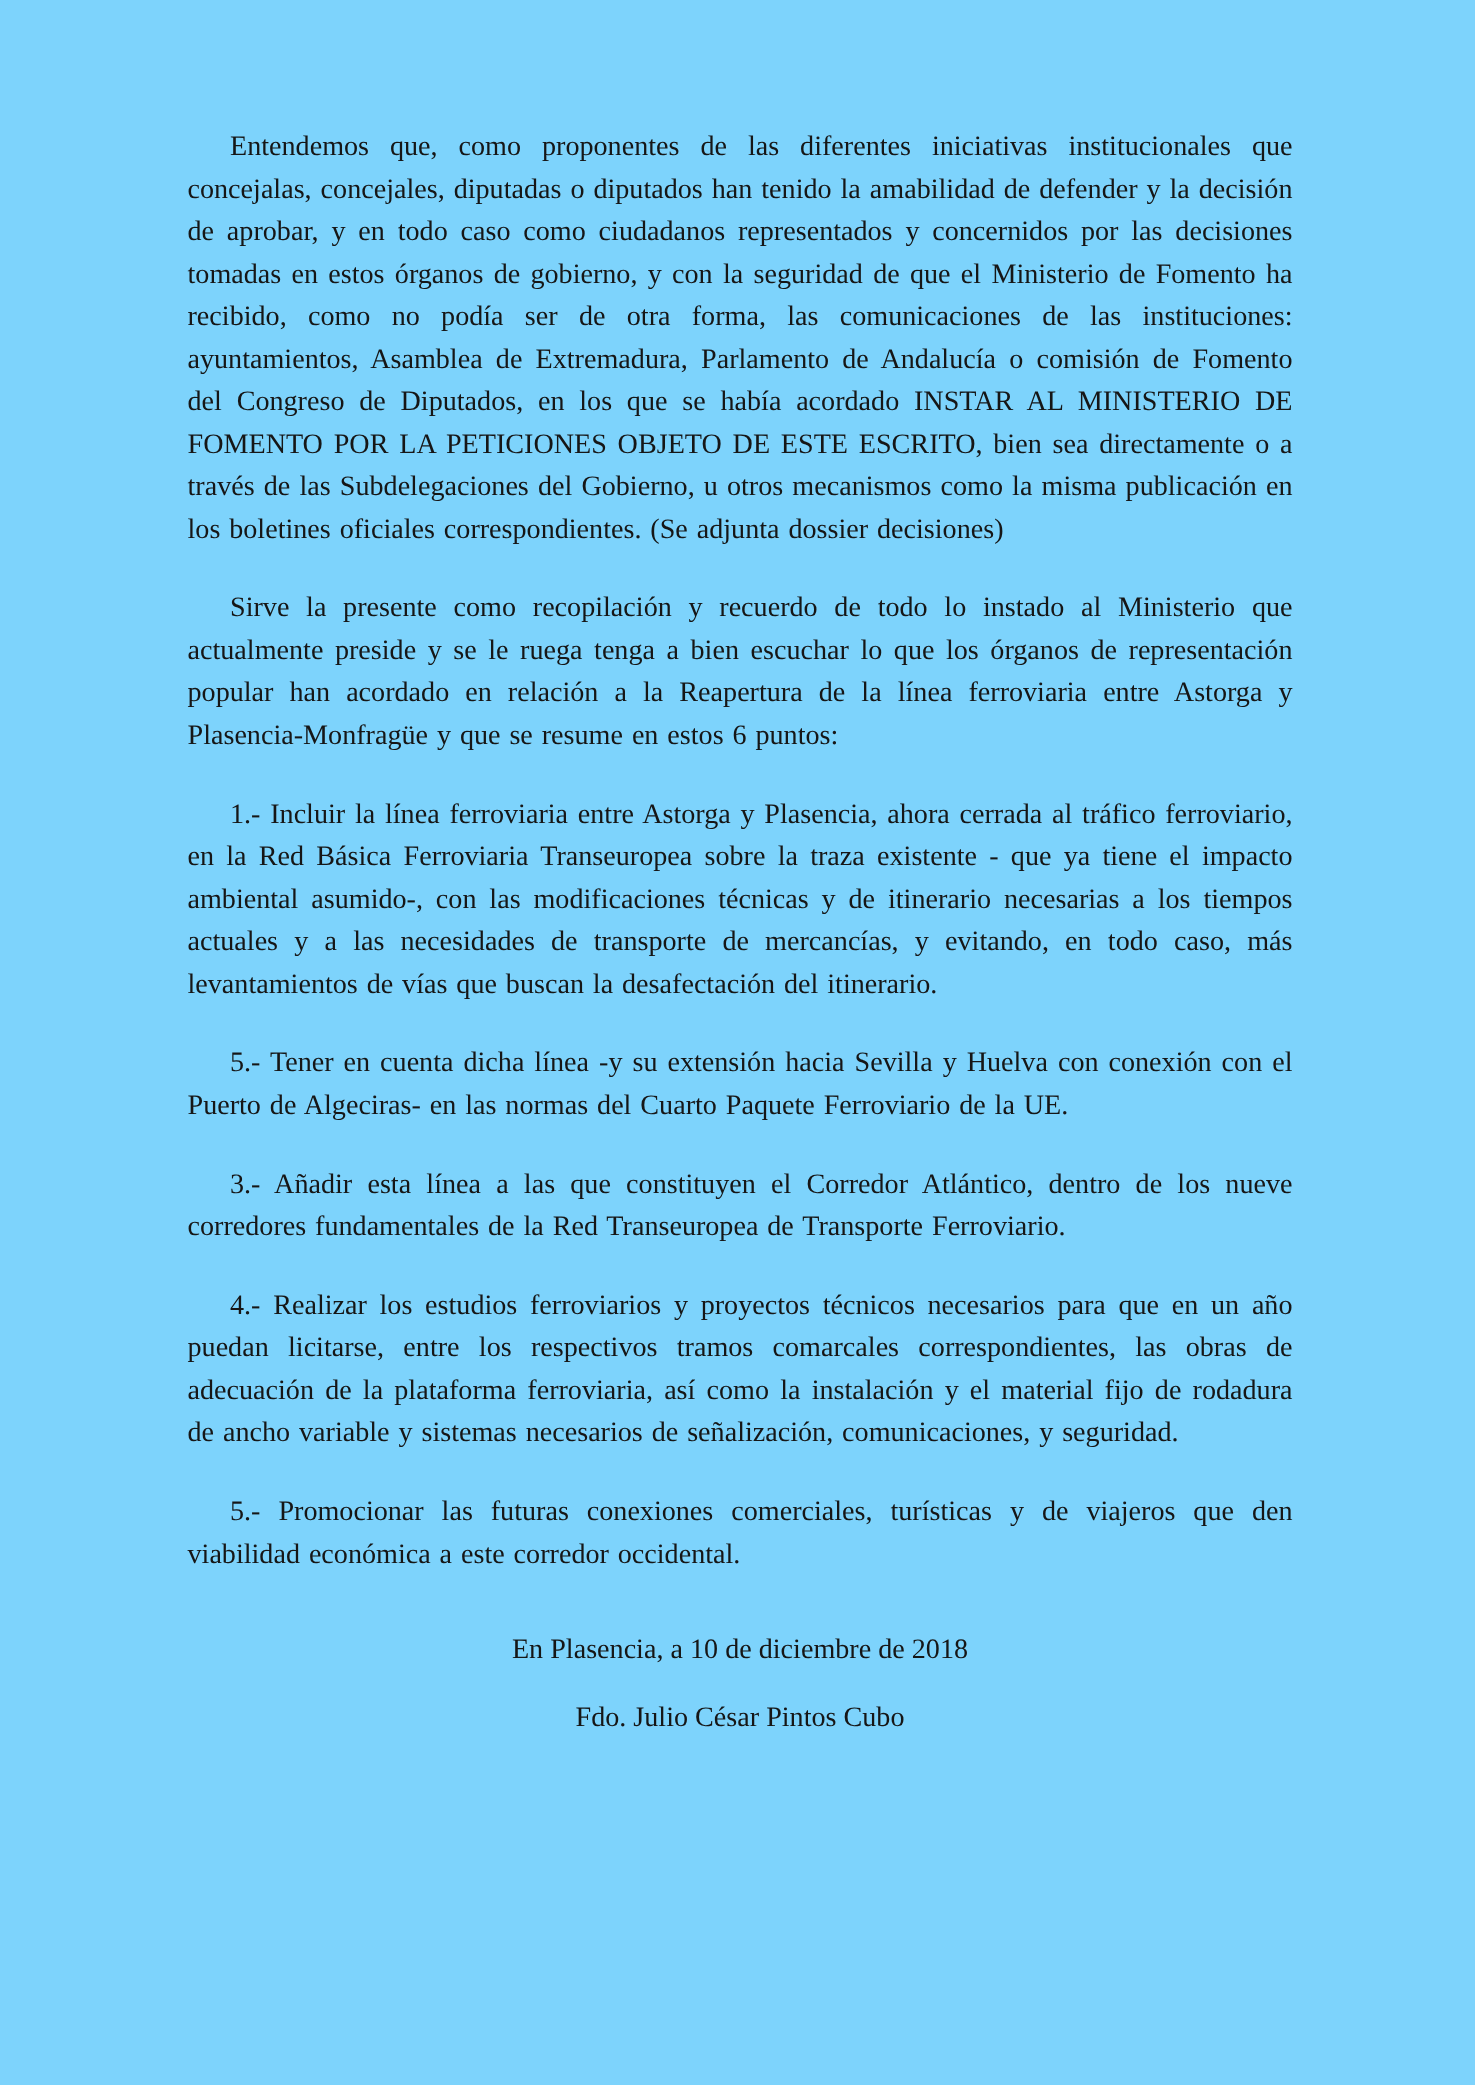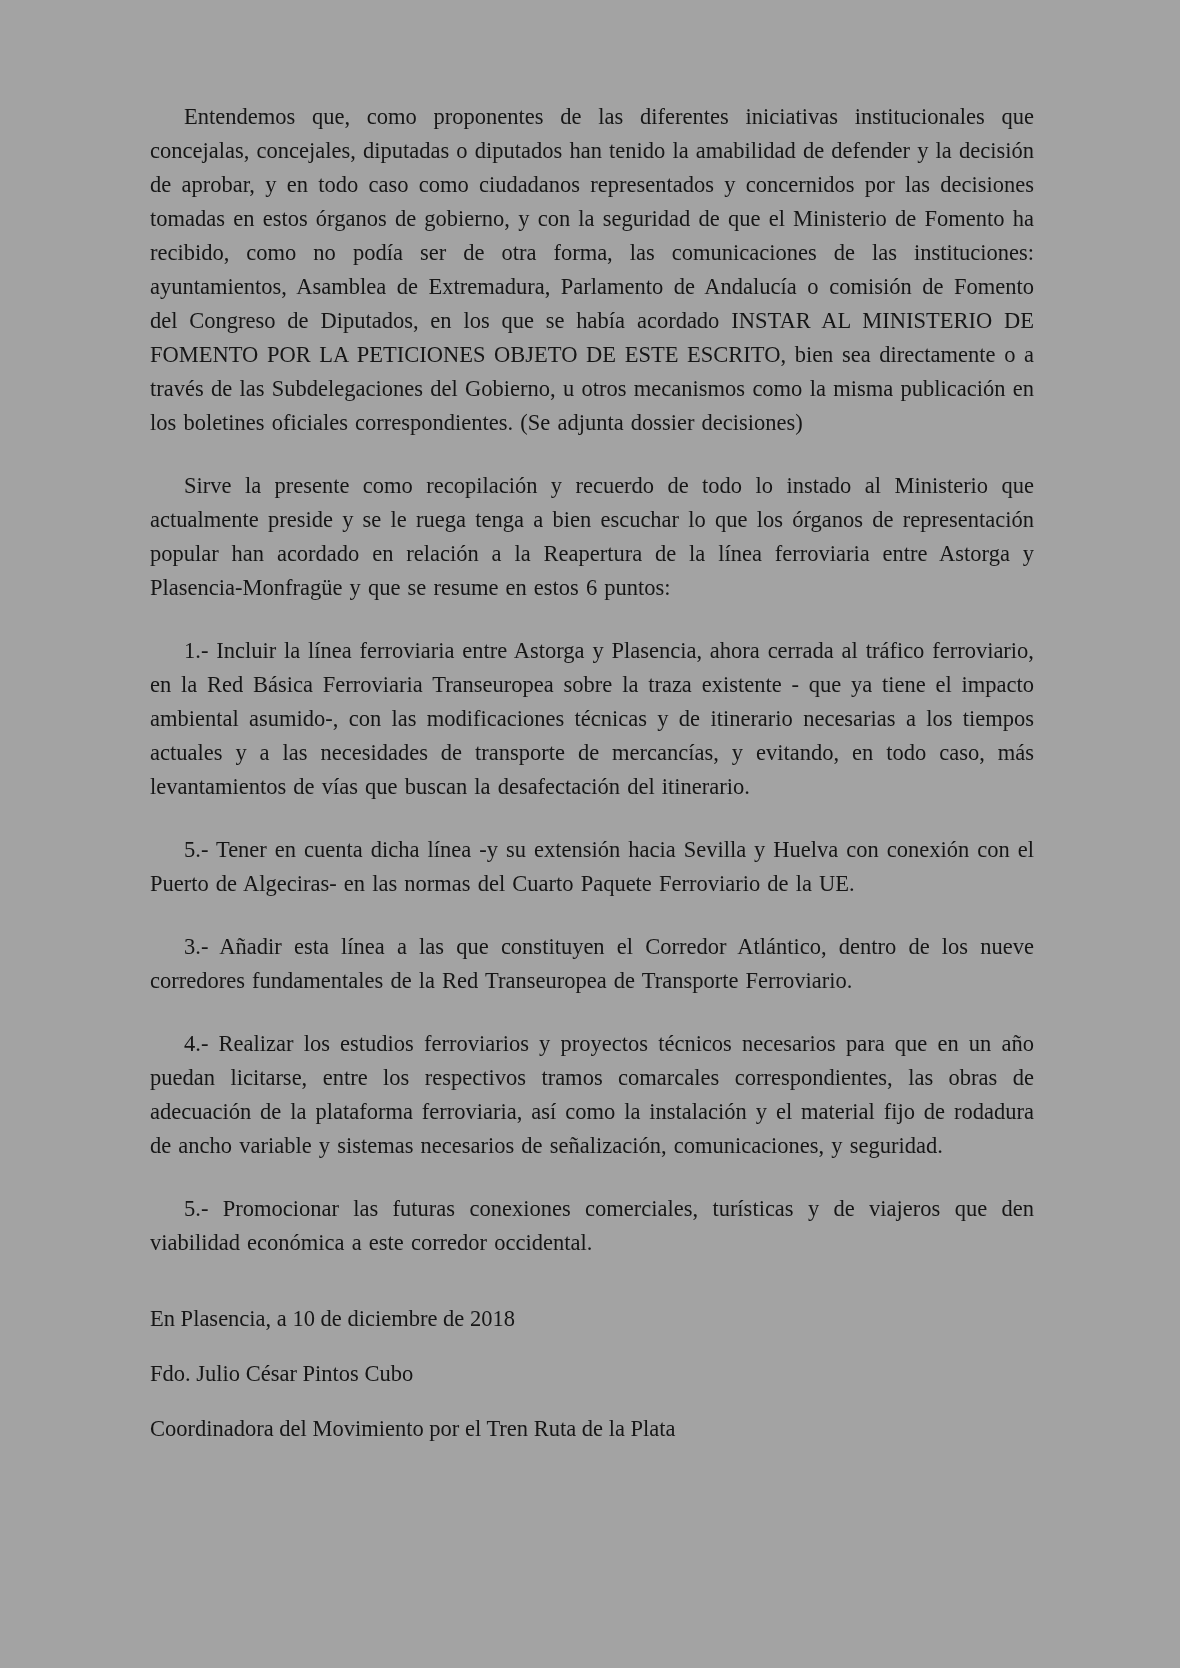--- a/index.html
+++ b/index.html
@@ -5,40 +5,41 @@
   html, body {
     margin: 0;
     padding: 0;
     background: #ffffff;
   }
   .page {
     position: relative;
     width: 1180px;
     height: 1668px;
     margin: 0 auto;
-    background: #a3a3a3;
+    background: #7dd3fc;
     box-sizing: border-box;
     padding: 100px 146px 0 150px;
     font-family: "Liberation Serif", "DejaVu Serif", serif;
     font-size: 22.5px;
     line-height: 34px;
     color: #161616;
     overflow: hidden;
   }
   .body-text p {
     margin: 0 0 29px 0;
     text-align: justify;
     text-indent: 34px;
     word-spacing: 1.5px;
   }
   .closing {
     margin-top: 42px;
   }
   .closing p {
     margin: 0 0 21px 0;
+    text-align: center;
     text-indent: 0;
     line-height: 34px;
   }
 </style>
 </head>
 <body>
 
 <div class="page">
   <div class="body-text">
     <p>Entendemos que, como proponentes de las diferentes iniciativas institucionales que concejalas, concejales, diputadas o diputados han tenido la amabilidad de defender y la decisión de aprobar, y en todo caso como ciudadanos representados y concernidos por las decisiones tomadas en estos órganos de gobierno, y con la seguridad de que el Ministerio de Fomento ha recibido, como no podía ser de otra forma, las comunicaciones de las instituciones: ayuntamientos, Asamblea de Extremadura, Parlamento de Andalucía o comisión de Fomento del Congreso de Diputados, en los que se había acordado INSTAR AL MINISTERIO DE FOMENTO POR LA PETICIONES OBJETO DE ESTE ESCRITO,  bien sea directamente o a través de las Subdelegaciones del Gobierno, u otros mecanismos como la misma publicación en los boletines oficiales correspondientes. (Se adjunta dossier decisiones)</p>
@@ -46,15 +47,14 @@
     <p>1.- Incluir la línea ferroviaria entre Astorga y Plasencia, ahora cerrada al tráfico ferroviario, en la Red Básica Ferroviaria Transeuropea sobre la traza existente - que ya tiene el impacto ambiental asumido-, con las modificaciones técnicas y de itinerario necesarias a los tiempos actuales y a las necesidades de transporte de mercancías, y evitando, en todo caso, más levantamientos de vías que buscan la desafectación del itinerario.</p>
     <p>5.- Tener en cuenta dicha línea -y su extensión hacia Sevilla y Huelva con conexión con el Puerto de Algeciras- en las normas del Cuarto Paquete Ferroviario de la UE.</p>
     <p>3.- Añadir esta línea a las que constituyen el Corredor Atlántico, dentro de los nueve corredores fundamentales de la Red Transeuropea de Transporte Ferroviario.</p>
     <p>4.- Realizar los estudios ferroviarios y proyectos técnicos necesarios para que en un año puedan licitarse, entre los respectivos tramos comarcales correspondientes, las obras de adecuación de la plataforma ferroviaria, así como la instalación y el material fijo de rodadura de ancho variable y sistemas necesarios de señalización, comunicaciones, y seguridad.</p>
     <p>5.- Promocionar las futuras conexiones comerciales, turísticas y de viajeros que den viabilidad económica a este corredor occidental.</p>
   </div>
 
   <div class="closing">
     <p>En Plasencia, a 10 de diciembre de 2018</p>
     <p>Fdo. Julio César Pintos Cubo</p>
-    <p>Coordinadora del Movimiento por el Tren Ruta de la Plata</p>
   </div>
 </div>
 
 </body></html>

